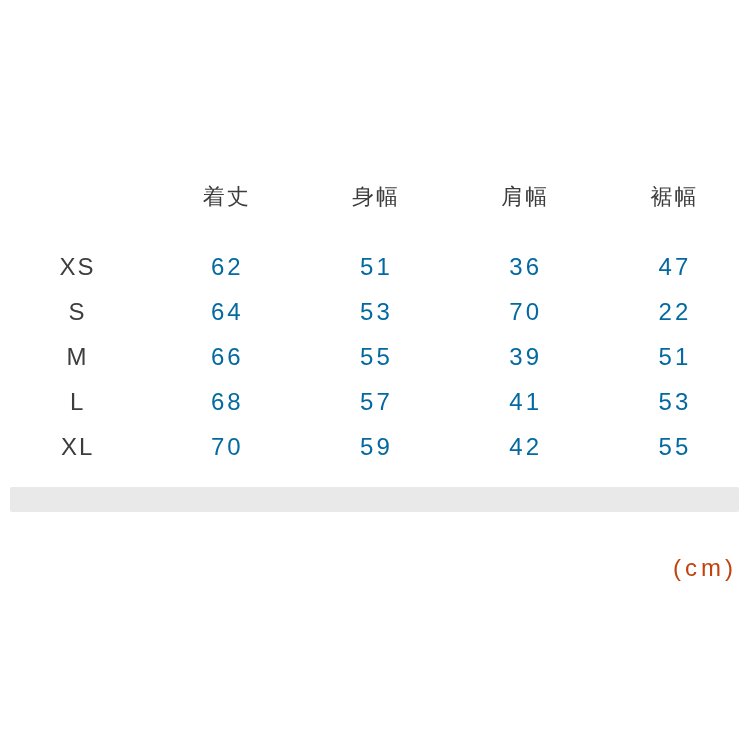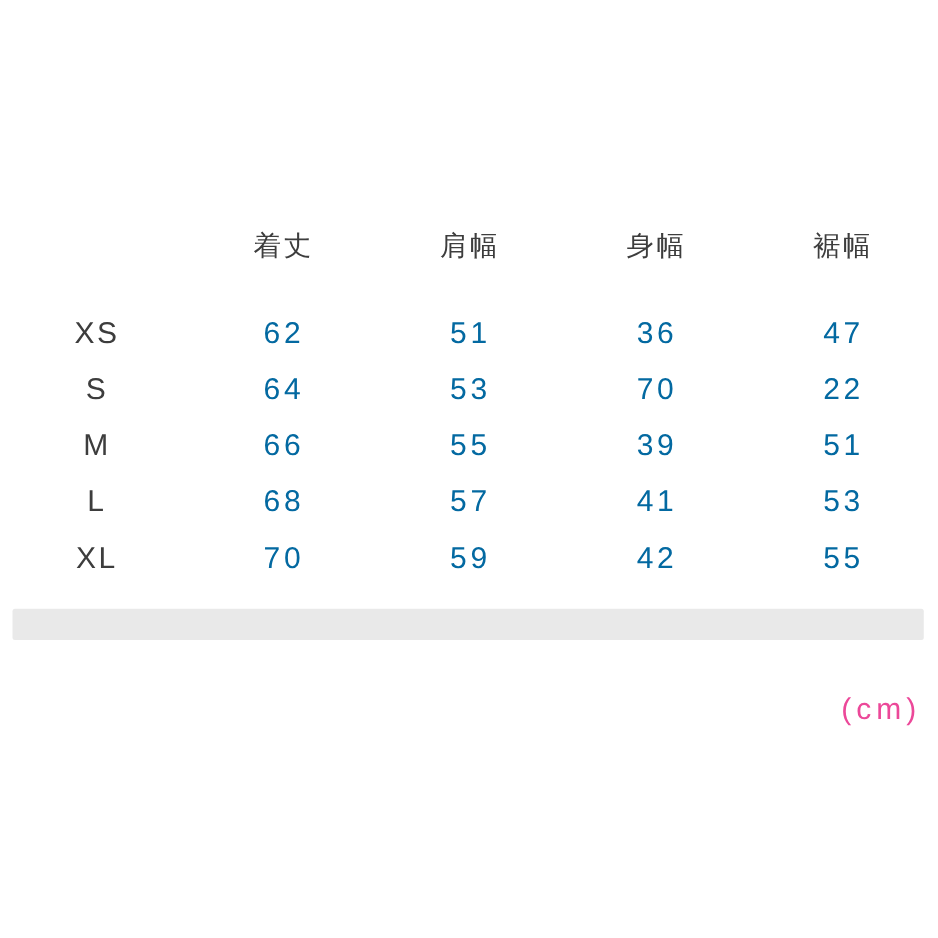--- a/index.html
+++ b/index.html
@@ -59,35 +59,35 @@
     left: 10px; top: 487px;
     width: 729px; height: 25px;
     background: #e9e9e9;
     border-radius: 2px;
   }
   .unit-label {
     position: absolute;
     top: 554px; right: 13px;
     font-size: 24px;
     letter-spacing: 4px;
-    color: #ec4899;
+    color: #c2410c;
   }
 </style>
 </head>
 <body>
 
 <div class="sheet">
 
   <div class="size-table">
 
     <div class="row header">
       <div class="cell col-head"></div>
       <div class="cell col-head">着丈</div>
+      <div class="cell col-head">身幅</div>
       <div class="cell col-head">肩幅</div>
-      <div class="cell col-head">身幅</div>
       <div class="cell col-head">裾幅</div>
     </div>
 
     <div class="row">
       <div class="cell size-label">XS</div>
       <div class="cell value">62</div>
       <div class="cell value">51</div>
       <div class="cell value">36</div>
       <div class="cell value">47</div>
     </div>

